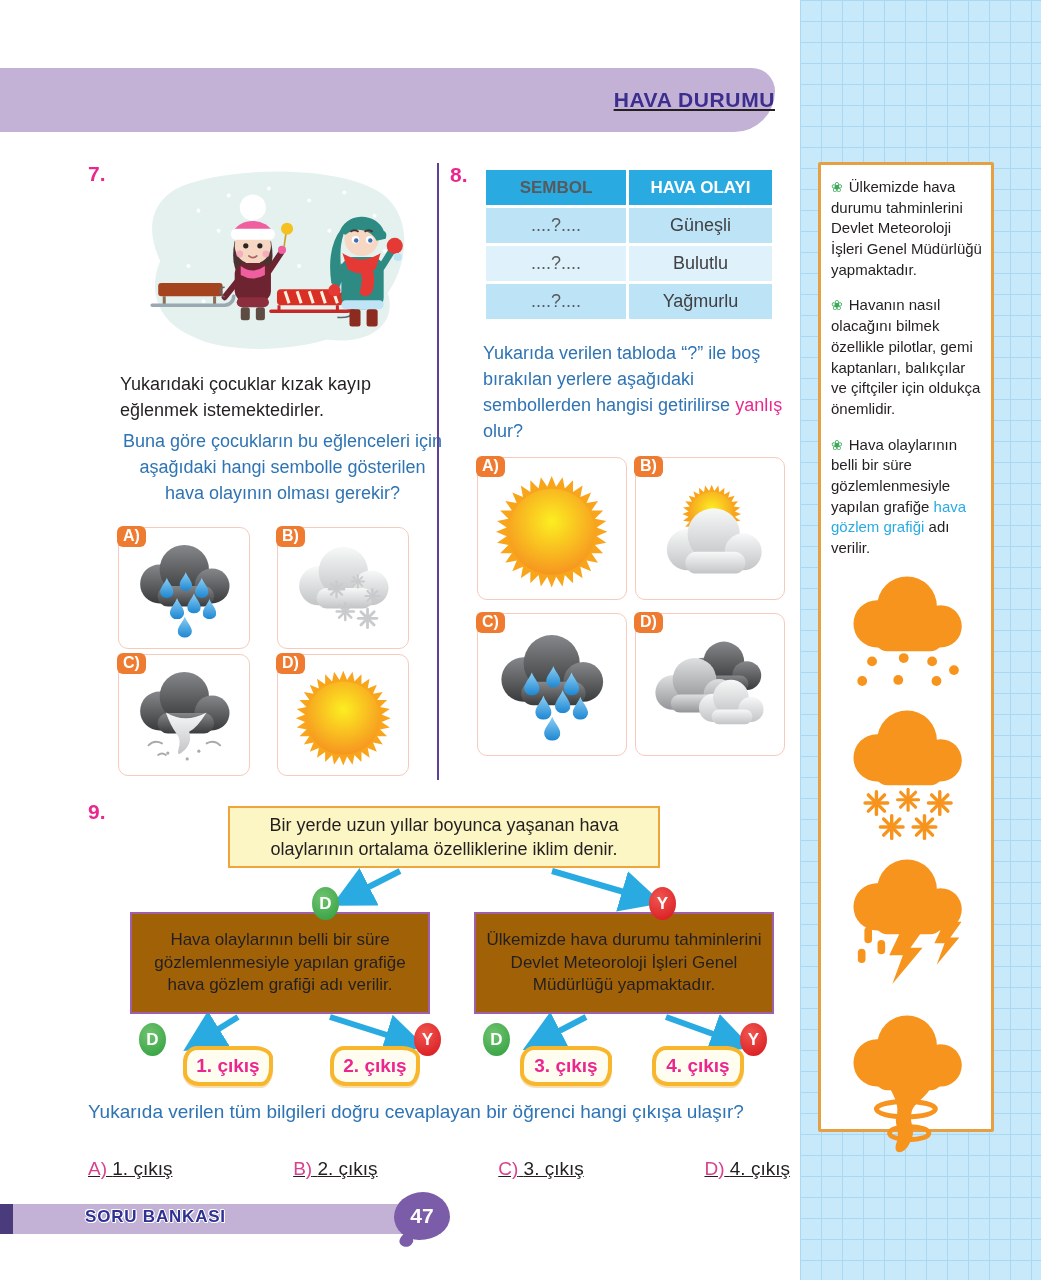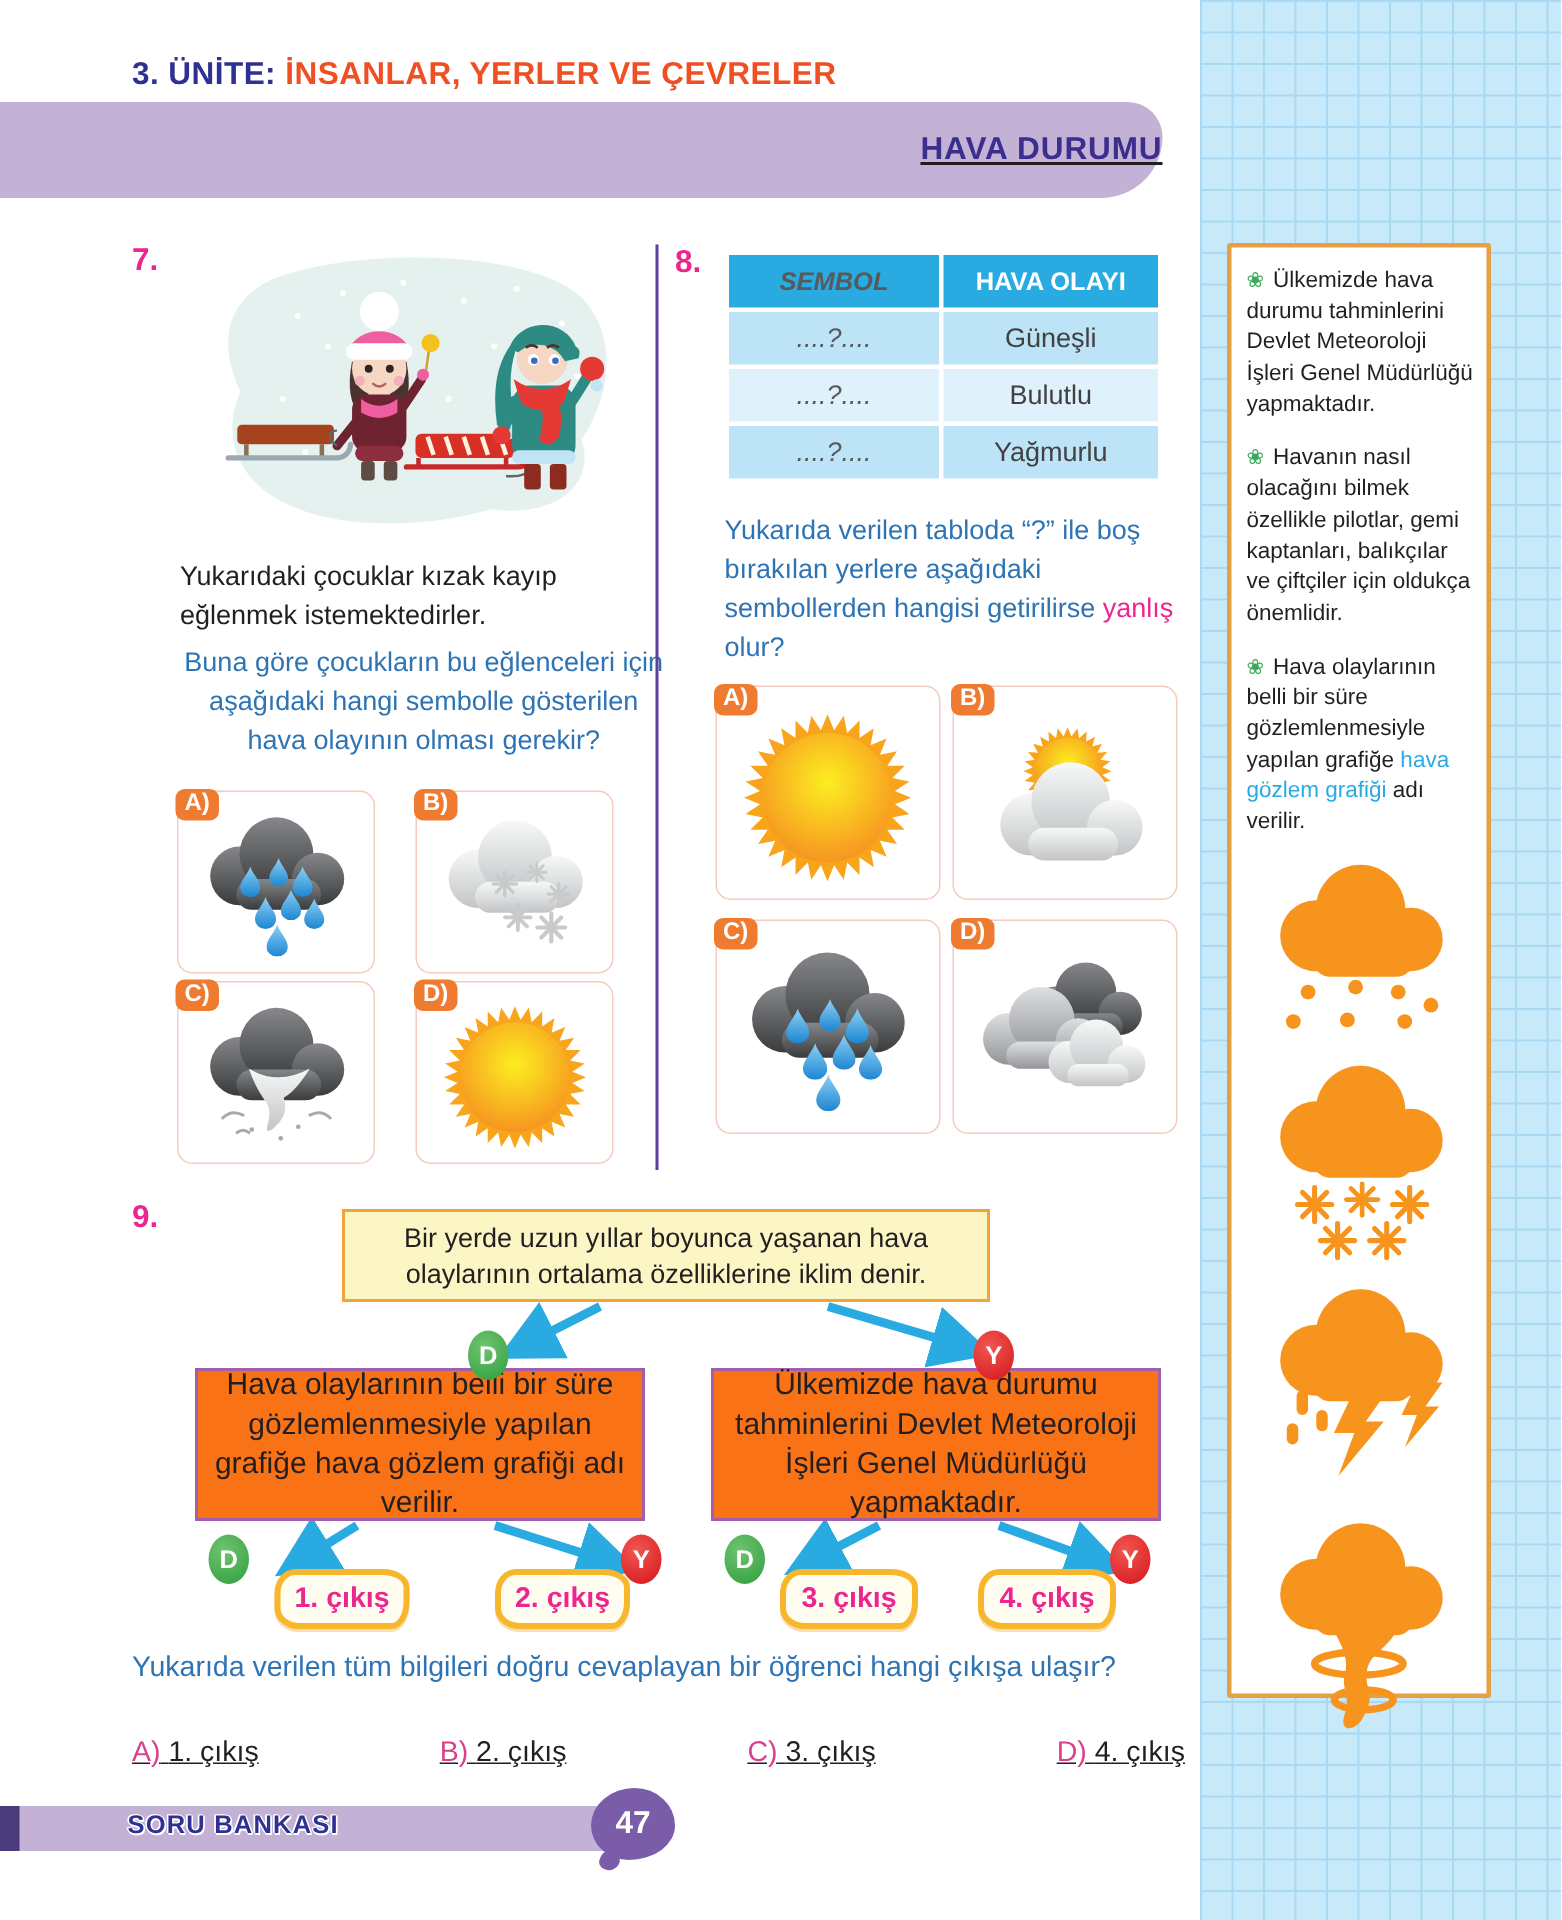--- a/index.html
+++ b/index.html
@@ -39,32 +39,32 @@
                font-weight:bold; font-size:16px; padding:1px 6px 2px 6px; border-radius:6px; z-index:2; }
   .opt-box svg.wicon { width:82%; height:82%; margin-top:6px; }
 
   
   .vdivider { position:absolute; left:437px; top:163px; width:2px; height:617px; background:#5C4099; }
 
   
   .wtable { position:absolute; left:483px; top:167px; width:292px; border-collapse:separate; border-spacing:3px; }
   .wtable th { background:#29ABE2; color:#fff; font-size:17px; font-weight:bold; height:35px; }
   .wtable td { text-align:center; font-size:18px; height:35px; color:#414042; }
-  .wtable .c-sym { width:140px; color:#58595B;font-style:italic; }
+  .wtable .c-sym { width:140px; color:#58595B; }
   .wtable tr:nth-child(odd) td { background:#DFF1FB; }
   .wtable tr:nth-child(even) td { background:#BDE3F7; }
   .q8-question { left:483px; top:340px; width:302px; }
 
   
   .q9 { position:absolute; left:0; top:795px; width:800px; height:305px; }
   .flow-arrows { position:absolute; inset:0; width:100%; height:100%; }
   .flow-box { position:absolute; display:flex; align-items:center; justify-content:center; text-align:center; }
   .box-yellow { left:228px; top:11px; width:432px; height:62px; background:#FCF6C5;
                 border:2px solid #F0A43C; font-size:18px; line-height:1.35; padding:4px 14px; }
-  .box-purple { background:#f97316; border:2px solid #A05FA8; font-size:20px; line-height:1.32; padding:4px 10px; }
+  .box-purple { background:#a16207; border:2px solid #A05FA8; font-size:17px; line-height:1.32; padding:4px 10px; }
   .box-pl { left:130px; top:117px; width:300px; height:102px; }
   .box-pr { left:474px; top:117px; width:300px; height:102px; }
   .badge { position:absolute; width:27px; height:33px; border-radius:50%; color:#fff; font-weight:bold;
            font-size:17px; display:flex; align-items:center; justify-content:center; z-index:3; }
   .badge-d { background:radial-gradient(circle at 38% 32%, #6FC36E, #2F9E3F); }
   .badge-y { background:radial-gradient(circle at 38% 32%, #F0564F, #D6151C); }
   .out-box { position:absolute; height:40px; background:#FFFDF0; border:4px solid #F8B62D;
              border-radius:14px 18px 12px 16px / 16px 12px 18px 14px;
              display:flex; align-items:center; justify-content:center;
              color:#EC268F; font-size:19px; font-weight:bold; box-shadow:0 2px 0 rgba(230,160,30,.35); }
@@ -142,24 +142,20 @@
       </g>
     </symbol>
     <symbol id="bolt" viewBox="0 0 26 38">
       <path d="M11 0 L26 0 L16 14 L24 14 L4 38 L11 19 L2 19 Z"></path>
     </symbol>
   </defs>
 </svg>
 
 <div class="page">
 
-  <div class="unit-line">
-    <span class="unit-label">3. ÜNİTE:</span>
-    <span class="unit-title">İNSANLAR, YERLER VE ÇEVRELER</span>
-  </div>
   <div class="banner">
     <span class="banner-text">HAVA DURUMU</span>
   </div>
 
   <div class="qnum" style="left:88px; top:162px;">7.</div>
 
   <div class="kids-wrap">
     <svg class="kids" viewBox="0 0 300 190">
       <path d="M55 15 C110 -6 225 -4 258 28 C282 52 278 92 258 122 C268 152 240 174 198 168 C150 182 92 180 62 164 C28 148 20 118 32 90 C16 56 24 28 55 15 Z" fill="#E4F1EE"></path>
       <g fill="#FFFFFF" opacity="0.95">

